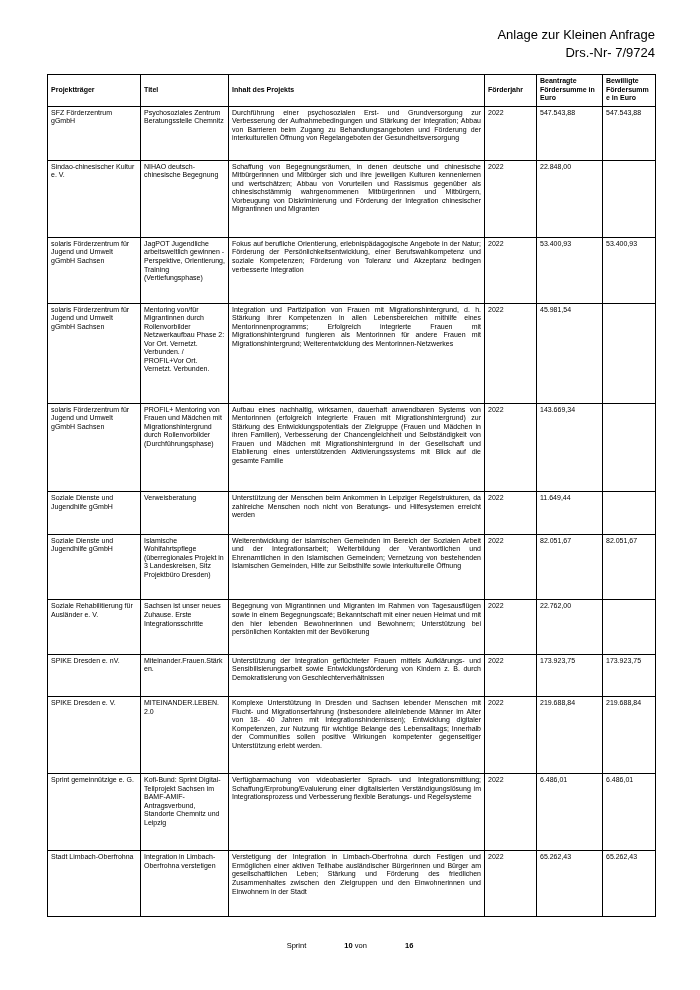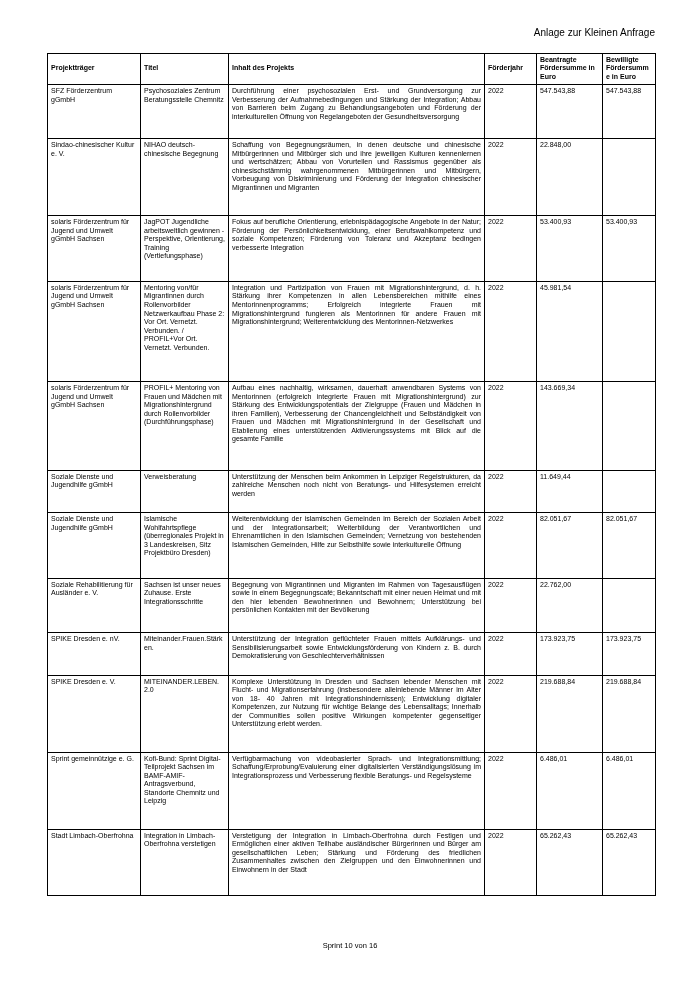--- a/index.html
+++ b/index.html
@@ -18,21 +18,21 @@
   .page {
     position: absolute;
     top: 0; left: 0;
     width: 700px; height: 990px;
     box-sizing: border-box;
     padding: 26px 45px 0 47px;
     background: #fff;
   }
   .doc-header {
     text-align: right;
-    font-size: 10px;
+    font-size: 13px;
     line-height: 1.35;
     margin-bottom: 13px;
   }
   table.project-table {
     width: 608px;
     height: 843px;
     border-collapse: collapse;
     table-layout: fixed;
   }
   .project-table th,
@@ -53,29 +53,30 @@
   }
   .project-table td.cell-inhalt { text-align: justify; }
   .doc-footer {
     position: absolute;
     left: 0;
     bottom: 40px;
     width: 700px;
     text-align: center;
     font-size: 7.5px;
   }
-  .doc-footer .bold { font-weight: normal; }
+  .doc-footer .bold { font-weight: bold; margin-left: 36px; }
 </style>
 </head>
 <body>
 
 <div class="page">
 
   <div class="doc-header">
     <div>Anlage zur Kleinen Anfrage</div>
+    <div>Drs.-Nr- 7/9724</div>
   </div>
 
   <table class="project-table">
     <colgroup>
       <col style="width:93px">
       <col style="width:88px">
       <col style="width:256px">
       <col style="width:52px">
       <col style="width:66px">
       <col style="width:53px">

